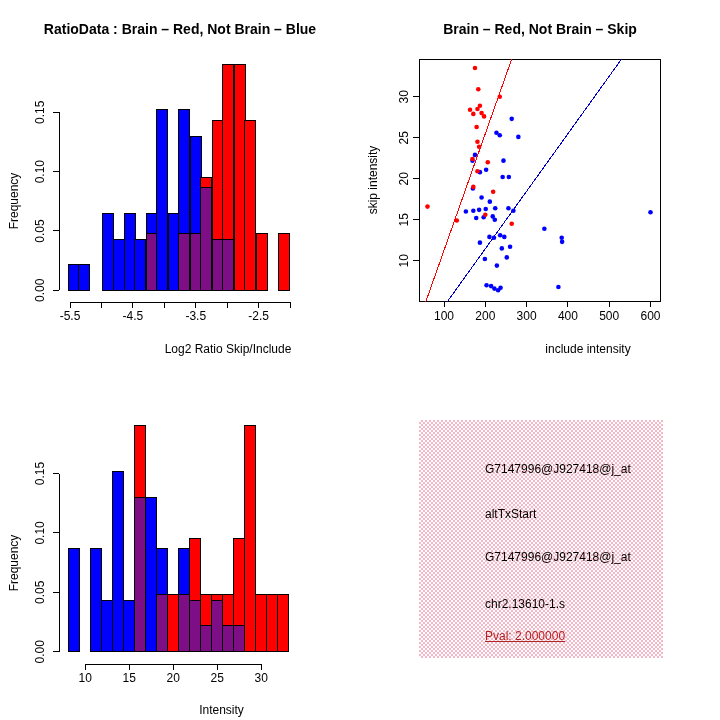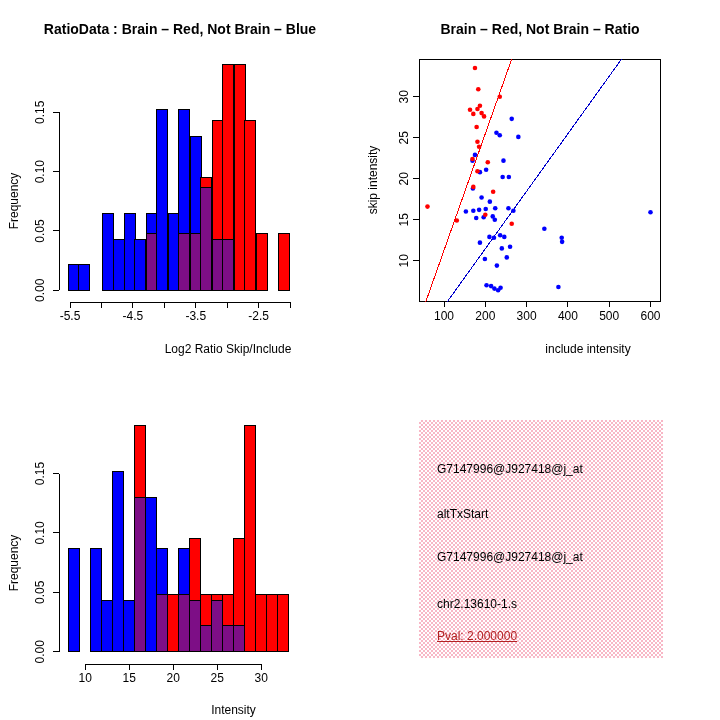--- a/index.html
+++ b/index.html
@@ -5,21 +5,21 @@
   html,body{margin:0;padding:0;background:#888;}
   #canvas{position:relative;width:720px;height:720px;background:#ffffff;overflow:hidden;
           font-family:"Liberation Sans",sans-serif;color:#000;}
   #canvas svg{position:absolute;}
   svg text{font-family:"Liberation Sans",sans-serif;font-size:12px;fill:#000;}
   .htitle{position:absolute;font-size:14px;font-weight:bold;text-align:center;white-space:nowrap;}
   .hxlab{position:absolute;font-size:12px;text-align:center;white-space:nowrap;margin-left:48px;}
   .vlab{position:absolute;width:200px;height:14px;line-height:14px;font-size:12px;
         text-align:center;transform:rotate(-90deg);white-space:nowrap;}
   #infobox{position:absolute;left:419px;top:420px;width:244px;height:238px;}
-  .iline{position:absolute;left:18px;font-size:12px;white-space:nowrap;}
+  .iline{position:absolute;left:18px;font-size:12px;white-space:nowrap;padding-left:48px;}
 </style>
 </head>
 <body>
 
 <div id="canvas">
 
   <svg id="p1" width="360" height="360" style="left:0;top:0">
       <line x1="70" y1="302.3" x2="290.15" y2="302.3" stroke="#000" stroke-width="1" shape-rendering="crispEdges"></line>
       <line x1="70" y1="302.3" x2="70" y2="307.8" stroke="#000" stroke-width="1" shape-rendering="crispEdges"></line>
       <line x1="101.44999999999999" y1="302.3" x2="101.44999999999999" y2="307.8" stroke="#000" stroke-width="1" shape-rendering="crispEdges"></line>
@@ -229,25 +229,25 @@
         <rect x="255.31600000000003" y="234.676" width="11" height="57.024" fill="#FF0000" stroke="#000" stroke-width="1" shape-rendering="crispEdges"></rect>
         <rect x="266.31600000000003" y="234.676" width="11" height="57.024" fill="#FF0000" stroke="#000" stroke-width="1" shape-rendering="crispEdges"></rect>
         <rect x="277.31600000000003" y="234.676" width="11" height="57.024" fill="#FF0000" stroke="#000" stroke-width="1" shape-rendering="crispEdges"></rect>
       </g>
     </svg>
 
   <div class="htitle" style="left:0;top:21px;width:360px">RatioData : Brain – Red, Not Brain – Blue</div>
   <div class="hxlab" style="left:0;top:342px;width:360px">Log2 Ratio Skip/Include</div>
   <div class="vlab" style="left:-86px;top:194px">Frequency</div>
 
-  <div class="htitle" style="left:360px;top:21px;width:360px">Brain – Red, Not Brain – Ratio</div>
+  <div class="htitle" style="left:360px;top:21px;width:360px">Brain – Red, Not Brain – Skip</div>
   <div class="hxlab" style="left:360px;top:342px;width:360px">include intensity</div>
   <div class="vlab" style="left:273px;top:173px">skip intensity</div>
 
-  <div class="hxlab" style="left:12px;top:703px;width:347px">Intensity</div>
+  <div class="hxlab" style="left:0;top:703px;width:347px">Intensity</div>
   <div class="vlab" style="left:-86px;top:556px">Frequency</div>
 
   <div id="infobox" style="background-color: rgb(255, 255, 255); background-image: linear-gradient(45deg, rgb(248, 183, 198) 25%, transparent 25%, transparent 75%, rgb(248, 183, 198) 75%), linear-gradient(45deg, rgb(248, 183, 198) 25%, transparent 25%, transparent 75%, rgb(248, 183, 198) 75%); background-size: 4px 4px; background-position: 0px 0px, 2px 2px;">
     <div class="iline" style="top:42px">G7147996@J927418@j_at</div>
     <div class="iline" style="top:87px">altTxStart</div>
     <div class="iline" style="top:130px">G7147996@J927418@j_at</div>
     <div class="iline" style="top:177px">chr2.13610-1.s</div>
     <div class="iline" style="top: 209px; color: rgb(178, 34, 34); text-decoration: underline;">Pval: 2.000000</div>
   </div>
 

